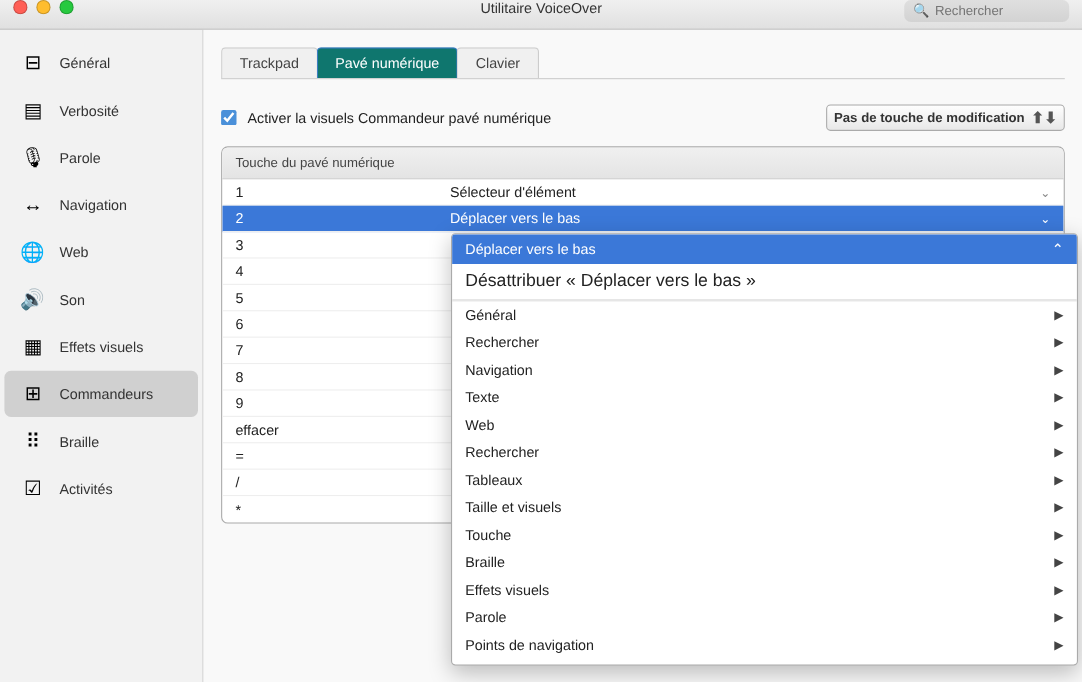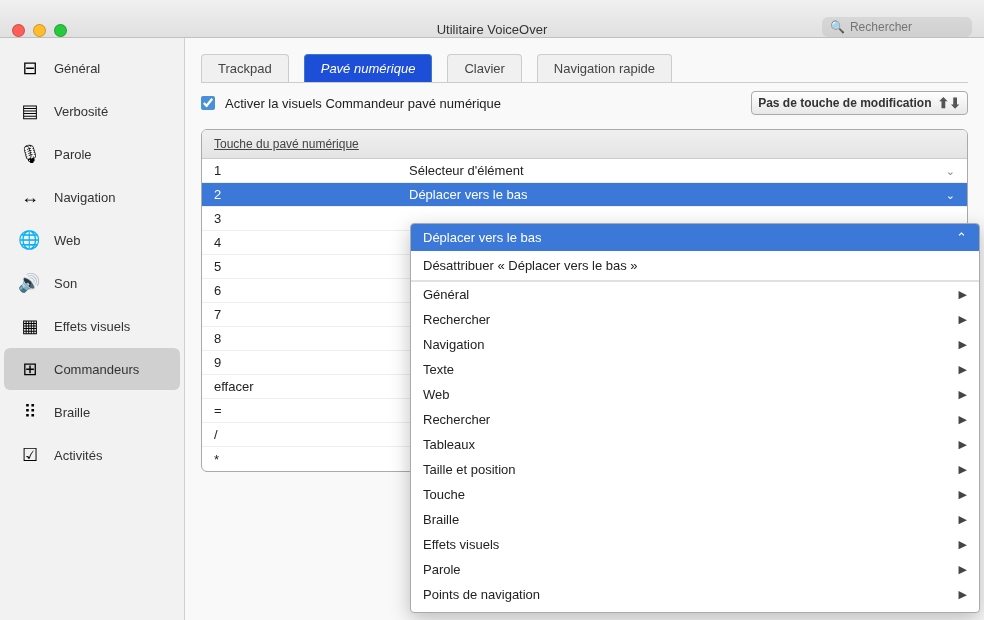--- a/index.html
+++ b/index.html
@@ -9,23 +9,23 @@
       width: 984px;
       height: 620px;
       overflow: hidden;
       display: flex;
       flex-direction: column;
     }
 
     
     .titlebar {
       background: linear-gradient(to bottom, #f0f0f0, #e0e0e0);
-      height: 38px;
-      display: flex;
-      align-items: flex-end;
+      height: 27px;
+      display: flex;
+      align-items: flex-start;
       justify-content: center;
       border-bottom: 1px solid #c0c0c0;
       position: relative;
       flex-shrink: 0;
     }
     .titlebar-buttons {
       position: absolute;
       left: 12px;
       display: flex;
       gap: 8px;
@@ -117,41 +117,40 @@
       flex: 1;
       background: #f9f9f9;
       padding: 16px;
       overflow: hidden;
       position: relative;
     }
 
     
     .tabs {
       display: flex;
-      gap: 16px;
-      margin-bottom: 8px;
+      gap: 0;
+      margin-bottom: 23px;
       border-bottom: 1px solid #ccc;
       padding-bottom: 0;
     }
     .tab {
       padding: 6px 16px;
       font-size: 13px;
       cursor: pointer;
       border: 1px solid #ccc;
       border-bottom: none;
       background: #f0f0f0;
       color: #444;
       margin-right: -1px;
       border-radius: 4px 4px 0 0;
     }
     .tab.active {
-      background: #1d4ed8;
+      background: #0f766e;
       color: white;
       border-color: #3a7bc8;
-      font-style: italic;
     }
     .tab:first-child {
       border-radius: 4px 4px 0 0;
     }
 
     
     .checkbox-row {
       display: flex;
       align-items: center;
       margin-bottom: 14px;
@@ -195,21 +194,20 @@
       display: flex;
       background: linear-gradient(to bottom, #f0f0f0, #e4e4e4);
       border-bottom: 1px solid #ccc;
       padding: 5px 0;
     }
     .table-header-cell {
       font-size: 12px;
       color: #444;
       font-weight: 500;
       padding: 2px 12px;
-      text-decoration: underline;
     }
     .col-key { width: 195px; }
     .col-cmd { flex: 1; }
 
     .table-rows {
       overflow-y: auto;
     }
     .table-row {
       display: flex;
       align-items: center;
@@ -249,21 +247,21 @@
       background: #3b78d8;
       color: white;
       padding: 6px 12px;
       font-size: 13px;
       display: flex;
       align-items: center;
       justify-content: space-between;
     }
     .dropdown-unassign {
       padding: 7px 12px;
-      font-size: 13px;
+      font-size: 16px;
       color: #222;
       border-bottom: 1px solid #e0e0e0;
       cursor: pointer;
     }
     .dropdown-divider { height: 1px; background: #e0e0e0; margin: 0; }
     .dropdown-item {
       padding: 5px 12px;
       font-size: 13px;
       color: #222;
       display: flex;
@@ -344,21 +342,20 @@
   </div>
     </div>
 
   <div class="content-area">
 
     <div class="tabs">
 
     <div class="tab">Trackpad</div>
         <div class="tab active">Pavé numérique</div>
         <div class="tab">Clavier</div>
-        <div class="tab">Navigation rapide</div>
       </div>
 
     <div class="checkbox-row">
       <input type="checkbox" checked="" style="">
       <span class="checkbox-label">Activer la visuels Commandeur pavé numérique</span>
       <div class="modifier-select">
         <span class="modifier-select-text">Pas de touche de modification</span>
         <span class="modifier-arrows">⬆⬇</span>
       </div>
     </div>
@@ -492,21 +489,21 @@
   </div>
           <div class="dropdown-item">
     <span>Rechercher</span>
     <span class="dropdown-arrow">▶</span>
   </div>
           <div class="dropdown-item">
     <span>Tableaux</span>
     <span class="dropdown-arrow">▶</span>
   </div>
           <div class="dropdown-item">
-    <span>Taille et position</span>
+    <span>Taille et visuels</span>
     <span class="dropdown-arrow">▶</span>
   </div>
           <div class="dropdown-item">
     <span>Touche</span>
     <span class="dropdown-arrow">▶</span>
   </div>
           <div class="dropdown-item">
     <span>Braille</span>
     <span class="dropdown-arrow">▶</span>
   </div>

